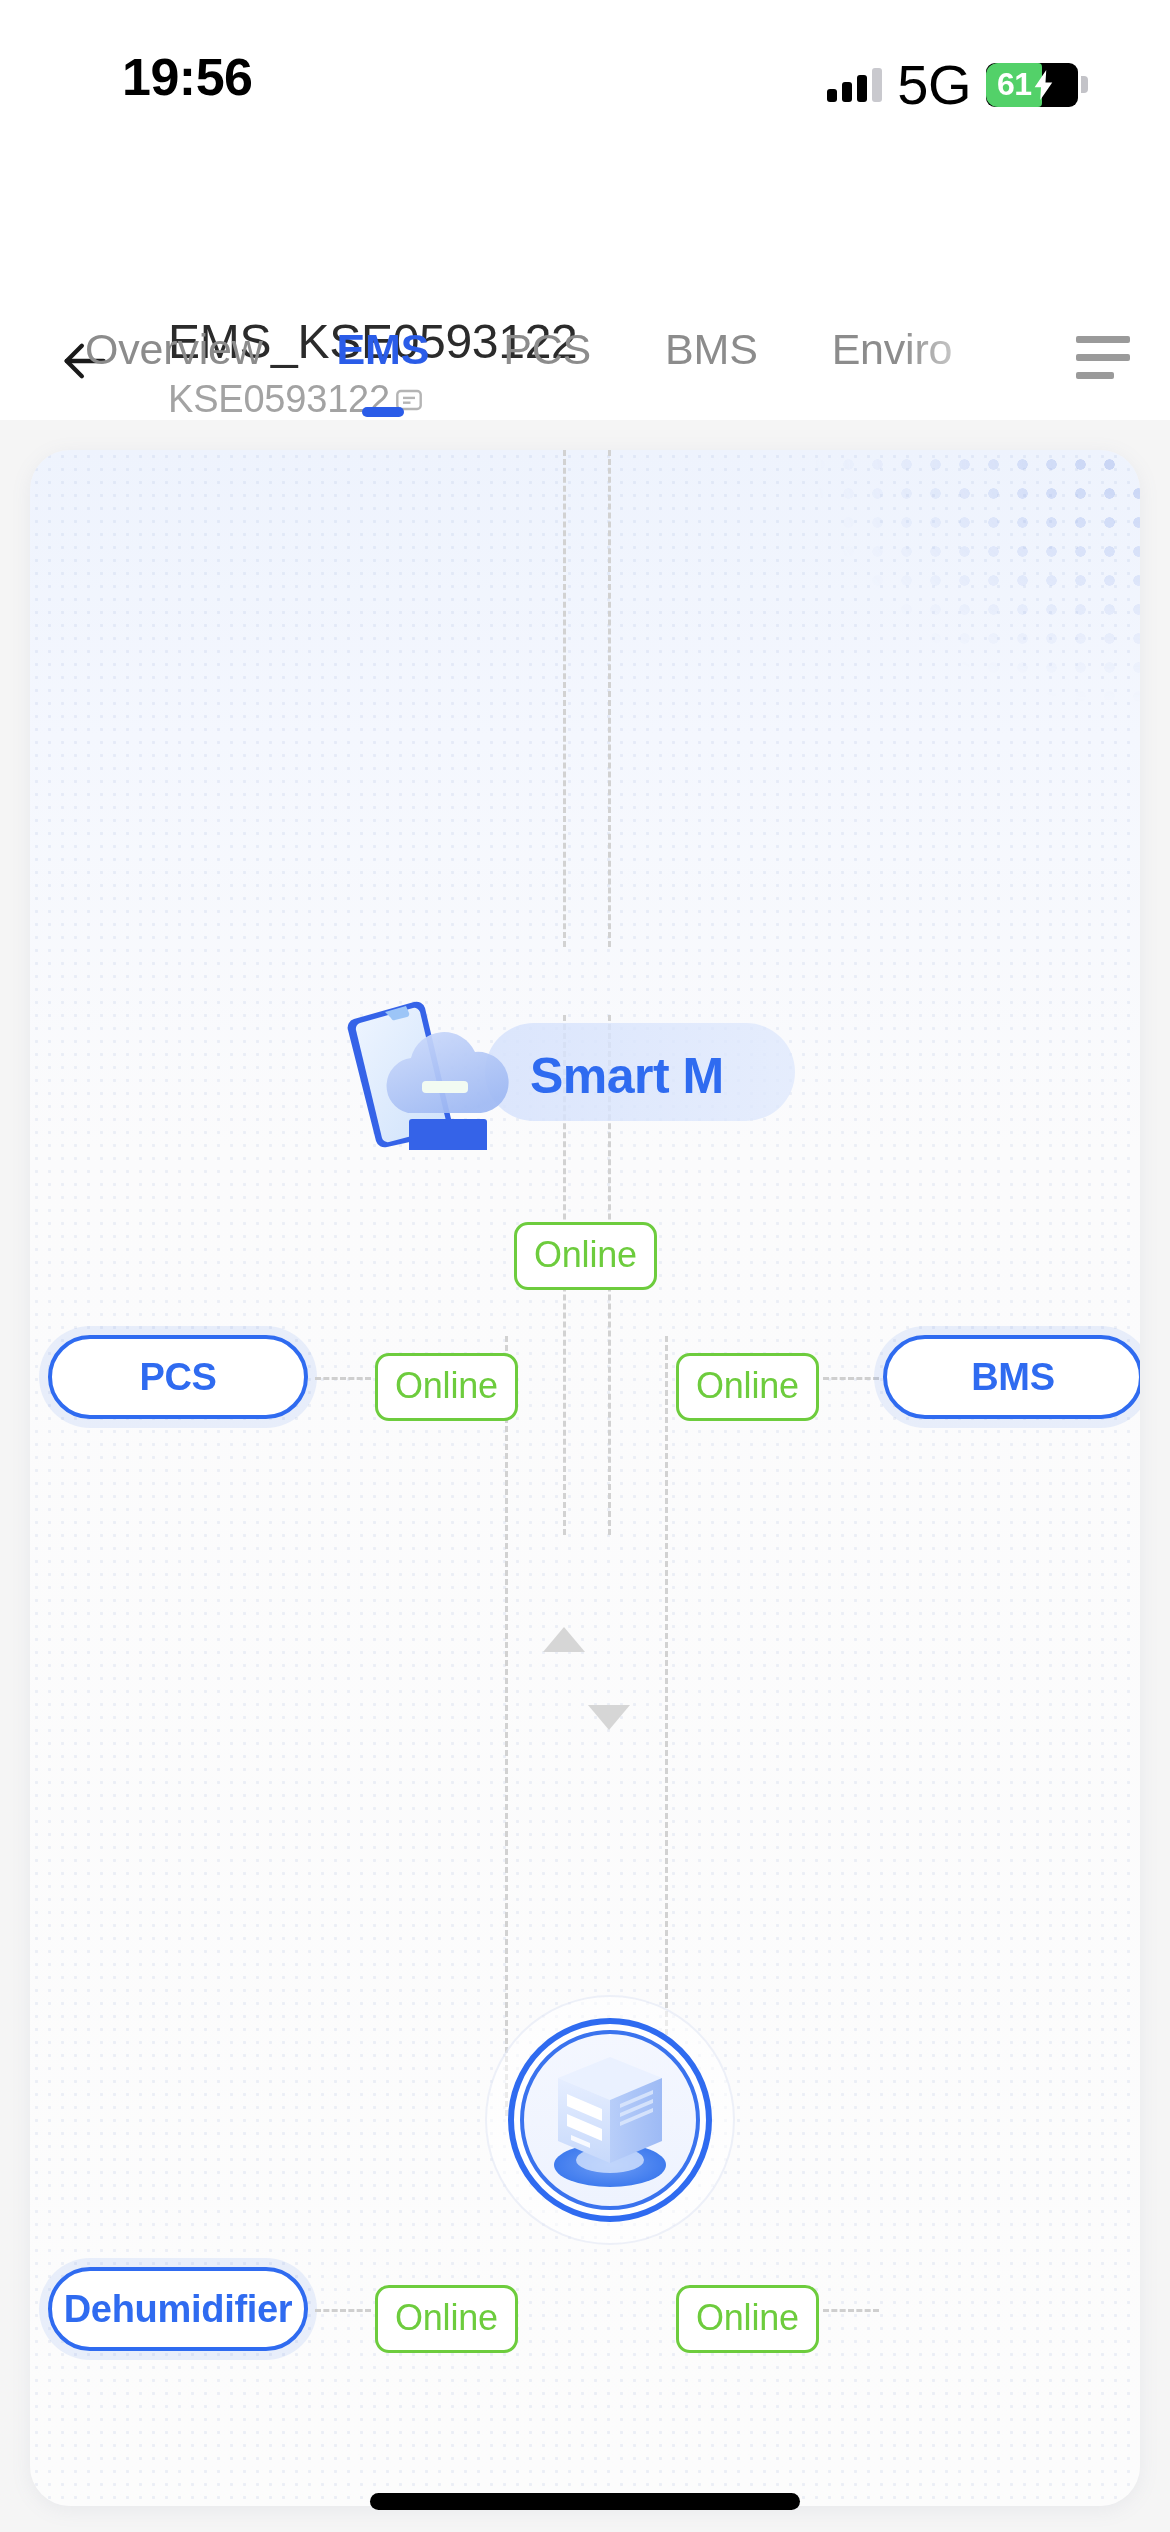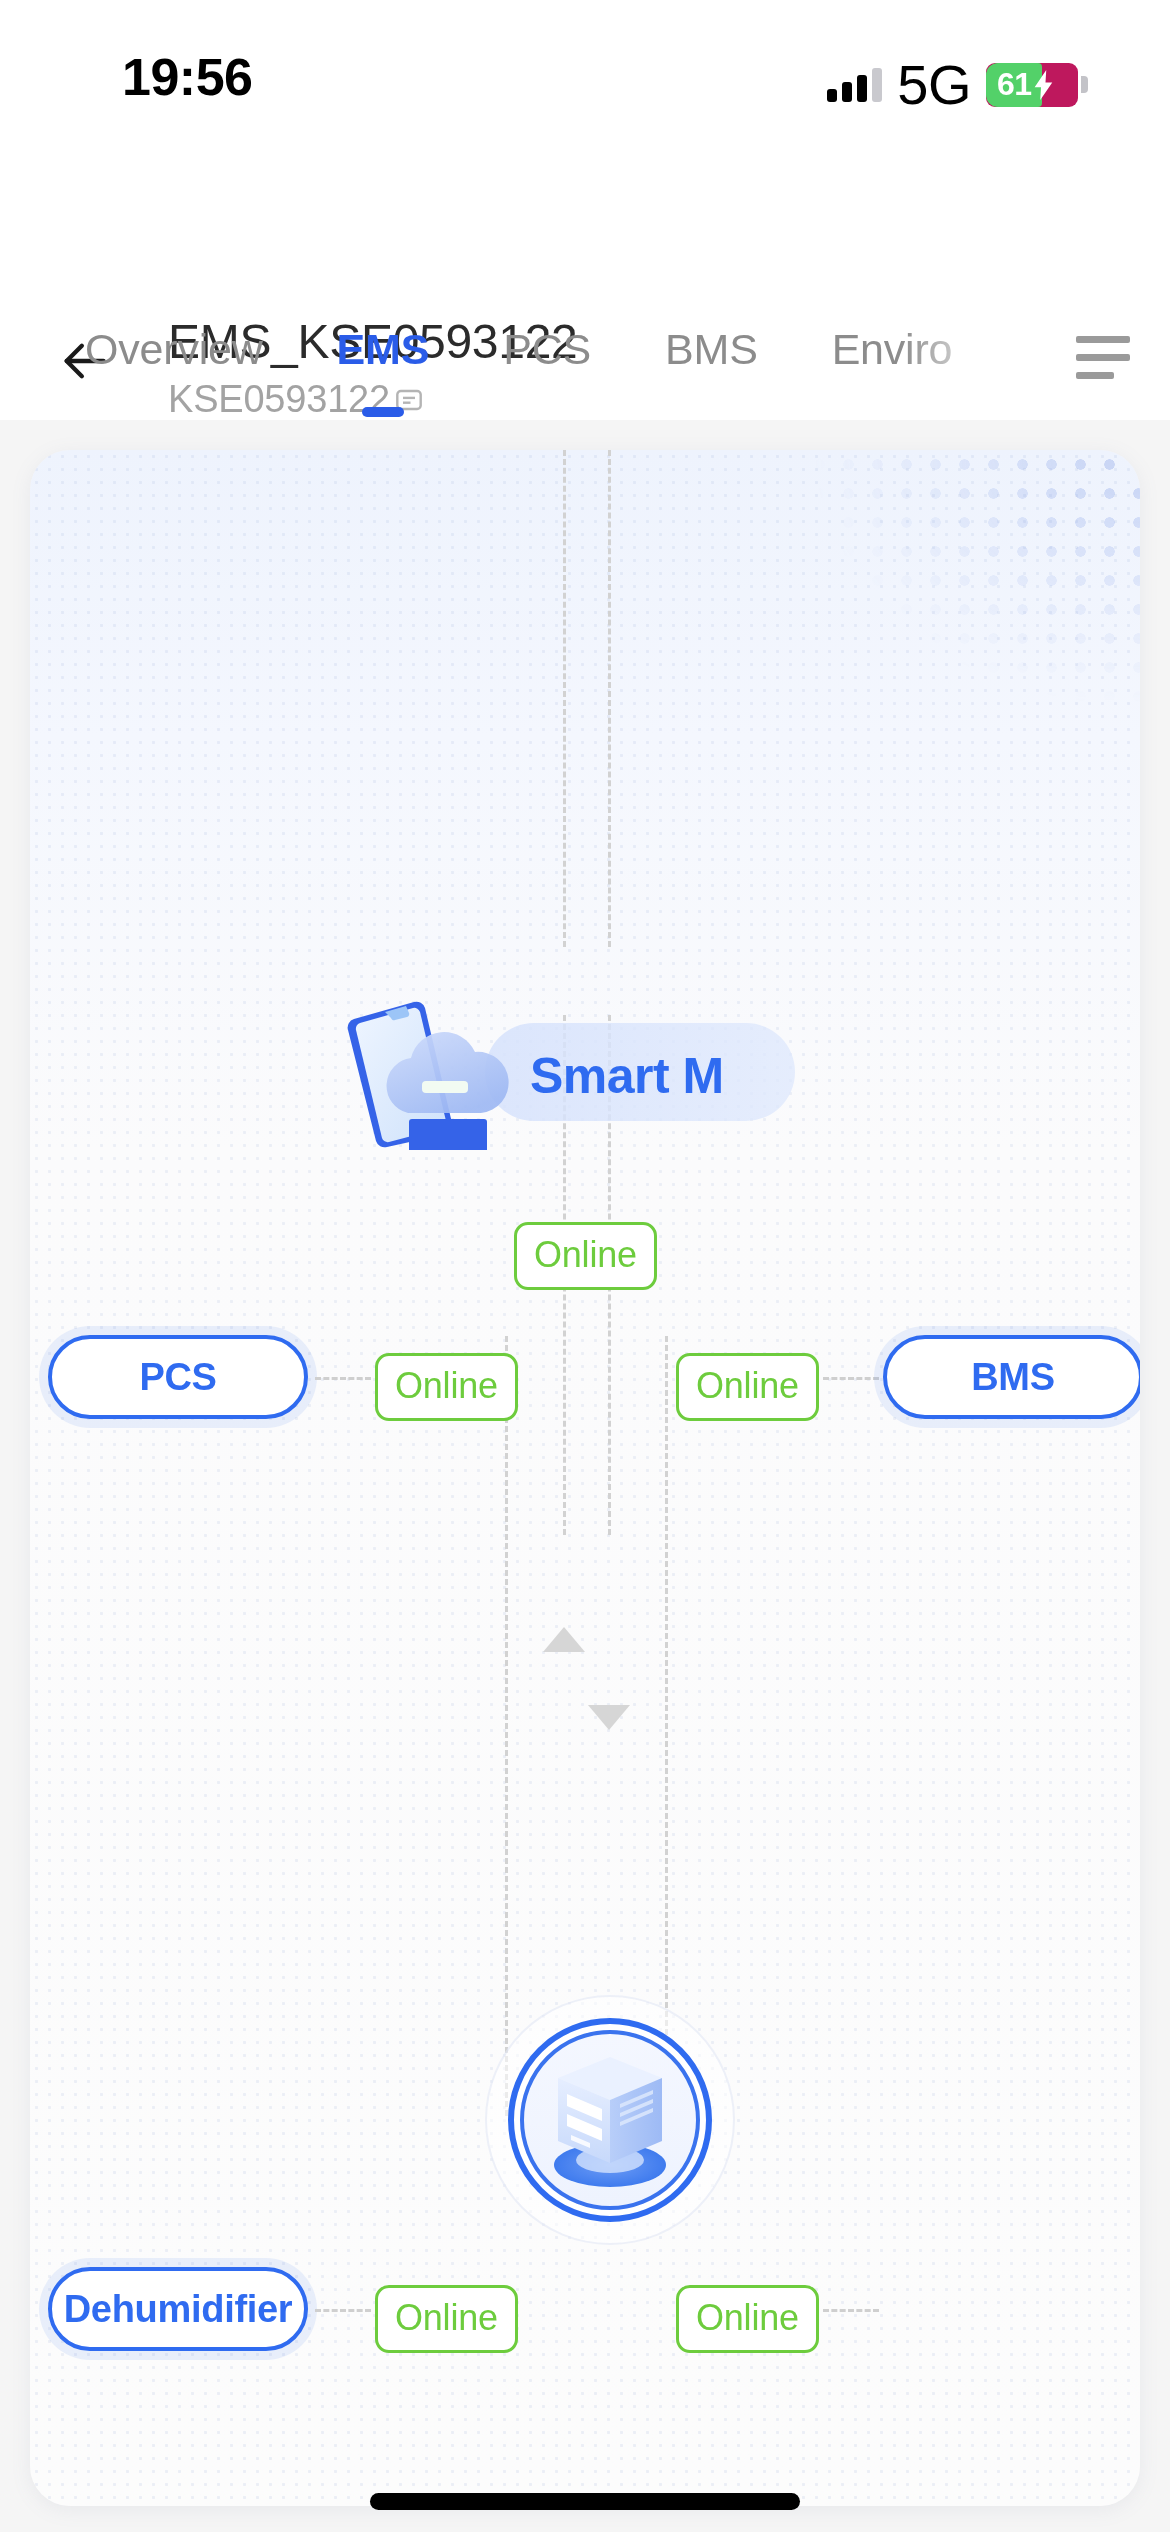--- a/index.html
+++ b/index.html
@@ -35,21 +35,21 @@
   }
   .sig-bars { display: flex; align-items: flex-end; gap: 5px; height: 34px; }
   .sig-bars i { display: block; width: 10px; background: #000; border-radius: 3px; }
   .sig-bars i:nth-child(1) { height: 13px; }
   .sig-bars i:nth-child(2) { height: 20px; }
   .sig-bars i:nth-child(3) { height: 27px; }
   .sig-bars i:nth-child(4) { height: 34px; background: #c9c9ce; }
   .net-label { font-size: 56px; font-weight: 500; color: #000; letter-spacing: -0.5px; }
   .battery {
     position: relative; width: 92px; height: 44px;
-    border-radius: 9px; background: #be185d; overflow: hidden;
+    border-radius: 9px; background: #000000; overflow: hidden;
     display: flex; align-items: center;
   }
   .battery .fill {
     position: absolute; left: 0; top: 0; bottom: 0;
     width: 61%; background: #53d169; border-radius: 12px 4px 4px 12px;
   }
   .battery .pct {
     position: relative; z-index: 2;
     width: 100%; text-align: left; padding-left: 11px;
     font-size: 32px; font-weight: 700; color: #fff; letter-spacing: -0.5px;

